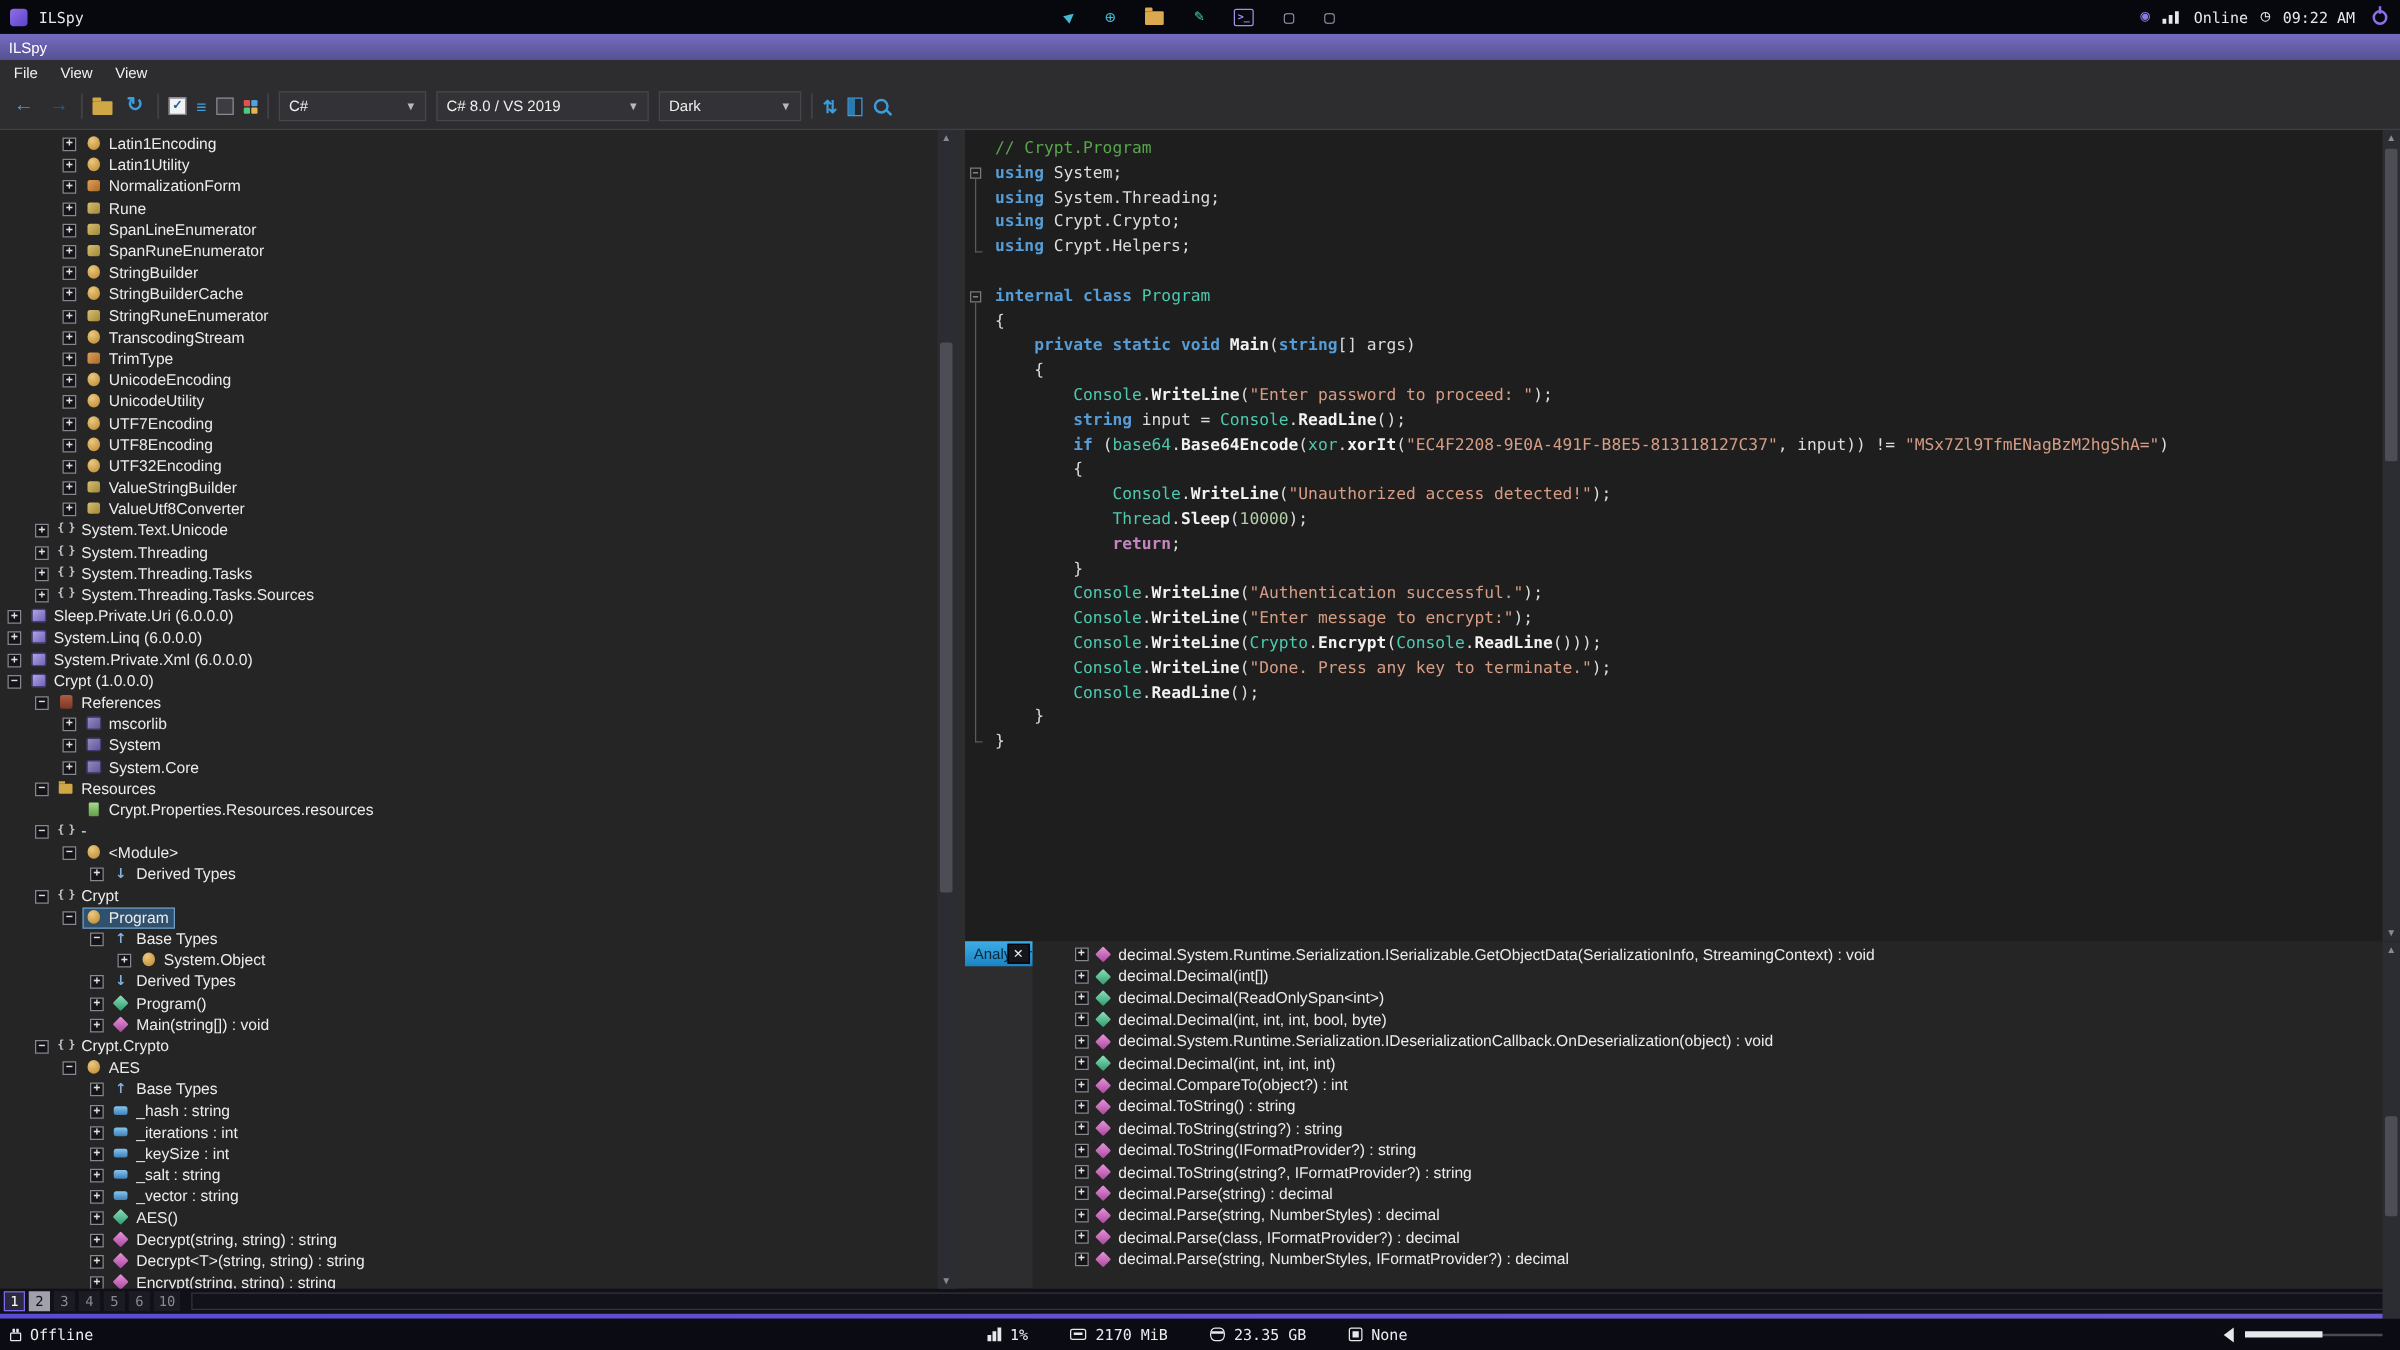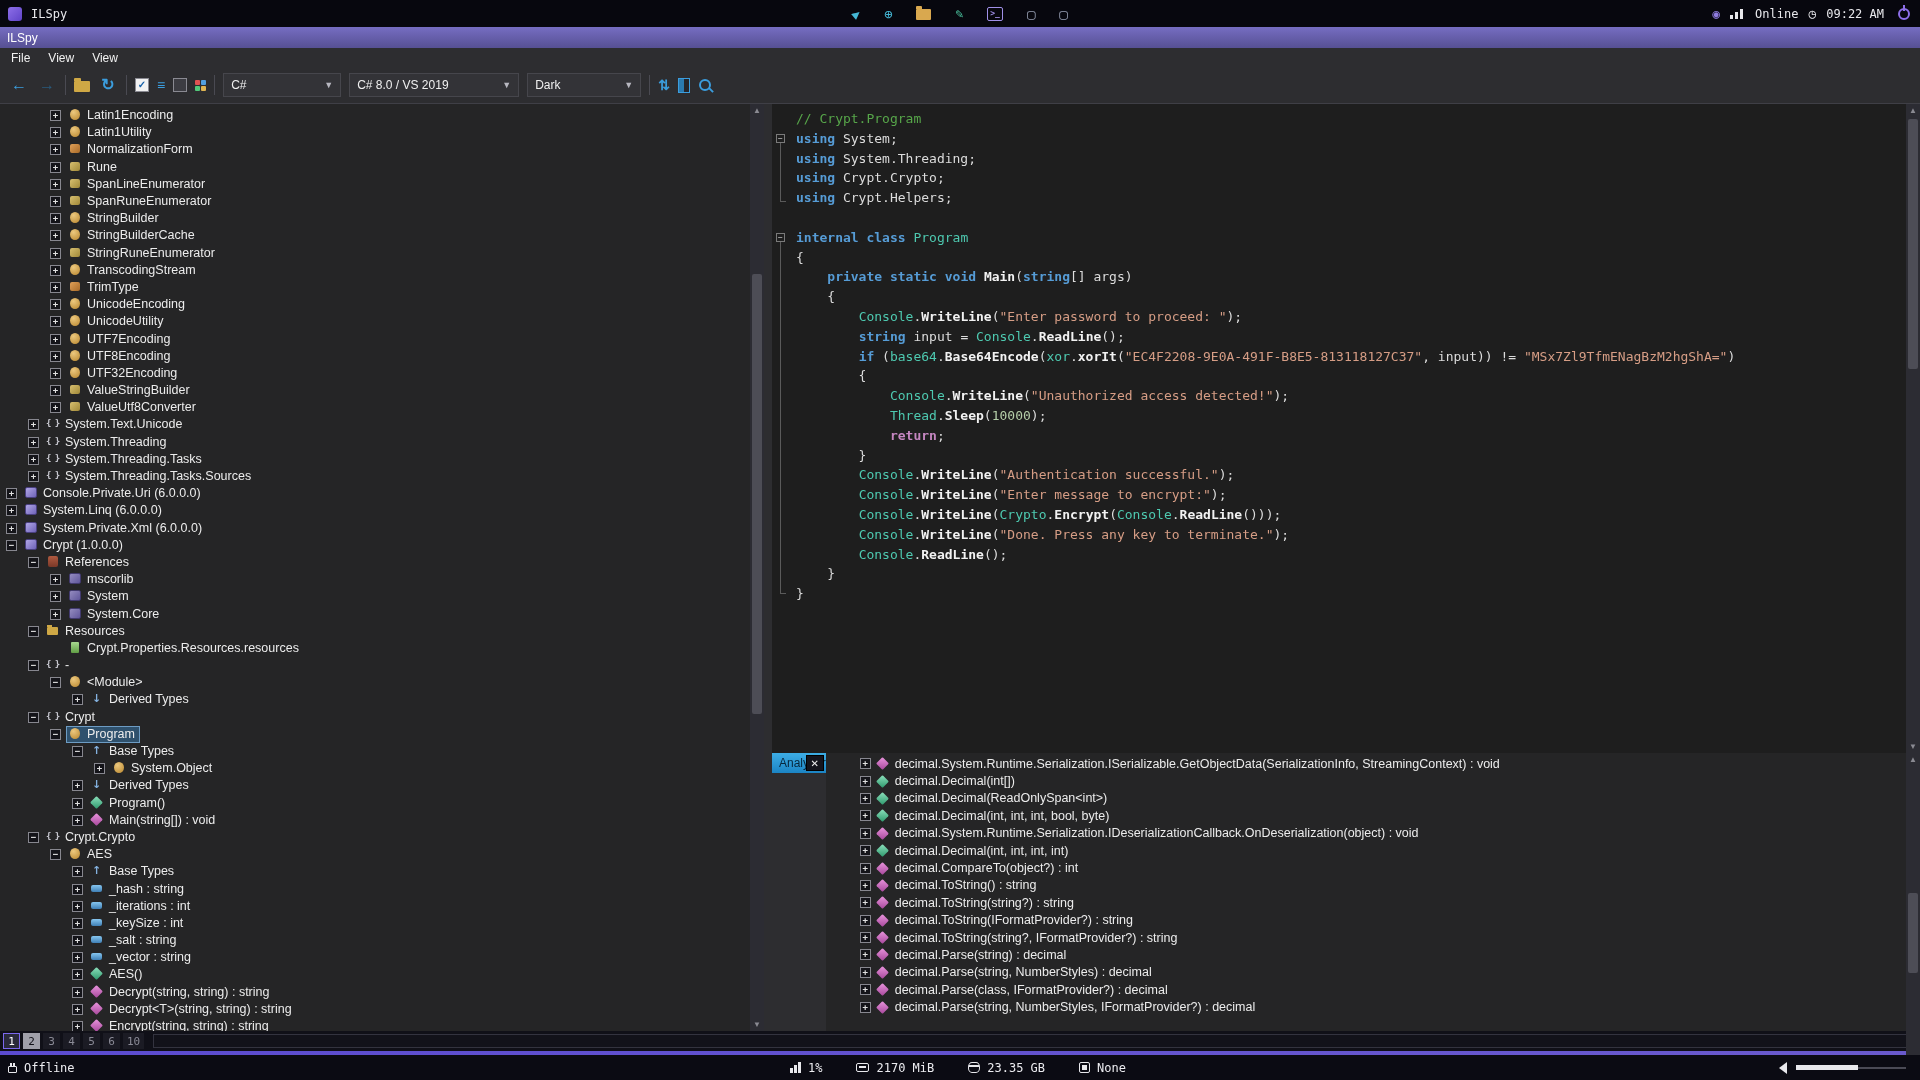--- a/index.html
+++ b/index.html
@@ -366,21 +366,21 @@
               <span class="exp" data-name="expander-icon">+</span>
               <span class="lblbox" data-name="tree-item">
                 <span class="ticon i-namespace" data-name="namespace-icon"></span>
                 <span class="tlabel" data-name="tree-item-label">System.Threading.Tasks.Sources</span>
               </span>
             </div>
             <div class="trow" data-name="tree-row" style="padding-left: 6px;">
               <span class="exp" data-name="expander-icon">+</span>
               <span class="lblbox" data-name="tree-item">
                 <span class="ticon i-assembly" data-name="assembly-icon"></span>
-                <span class="tlabel" data-name="tree-item-label">Console.Private.Uri (6.0.0.0)</span>
+                <span class="tlabel" data-name="tree-item-label">Sleep.Private.Uri (6.0.0.0)</span>
               </span>
             </div>
             <div class="trow" data-name="tree-row" style="padding-left: 6px;">
               <span class="exp" data-name="expander-icon">+</span>
               <span class="lblbox" data-name="tree-item">
                 <span class="ticon i-assembly" data-name="assembly-icon"></span>
                 <span class="tlabel" data-name="tree-item-label">System.Linq (6.0.0.0)</span>
               </span>
             </div>
             <div class="trow" data-name="tree-row" style="padding-left: 6px;">

